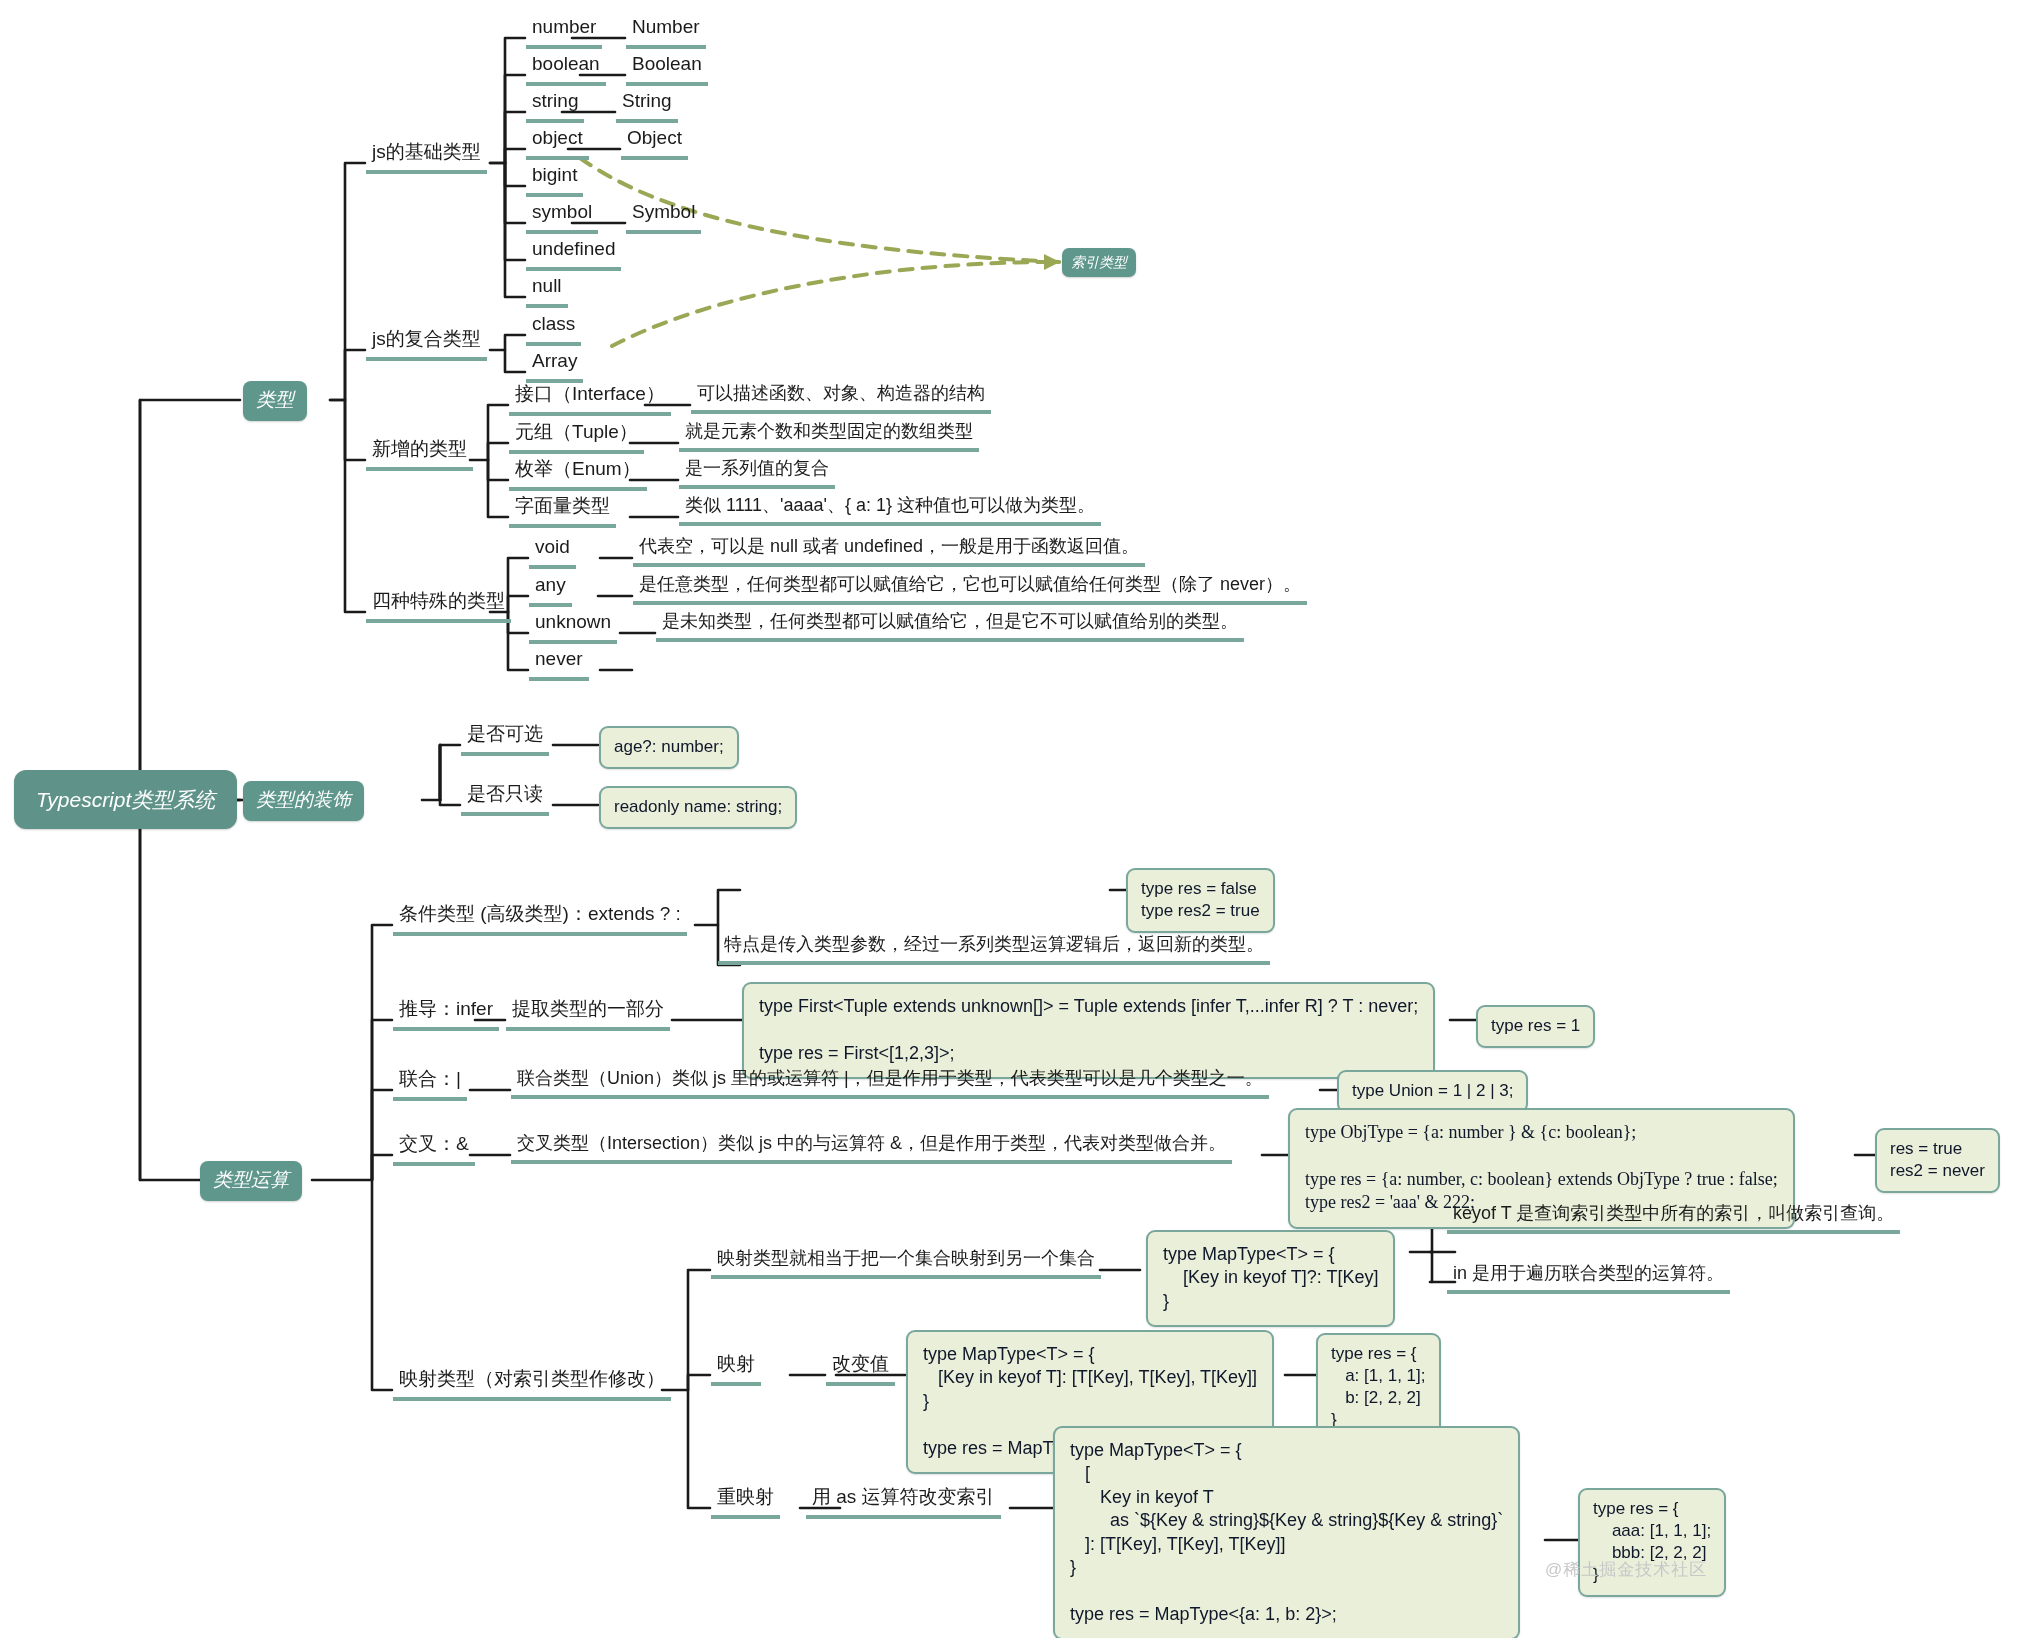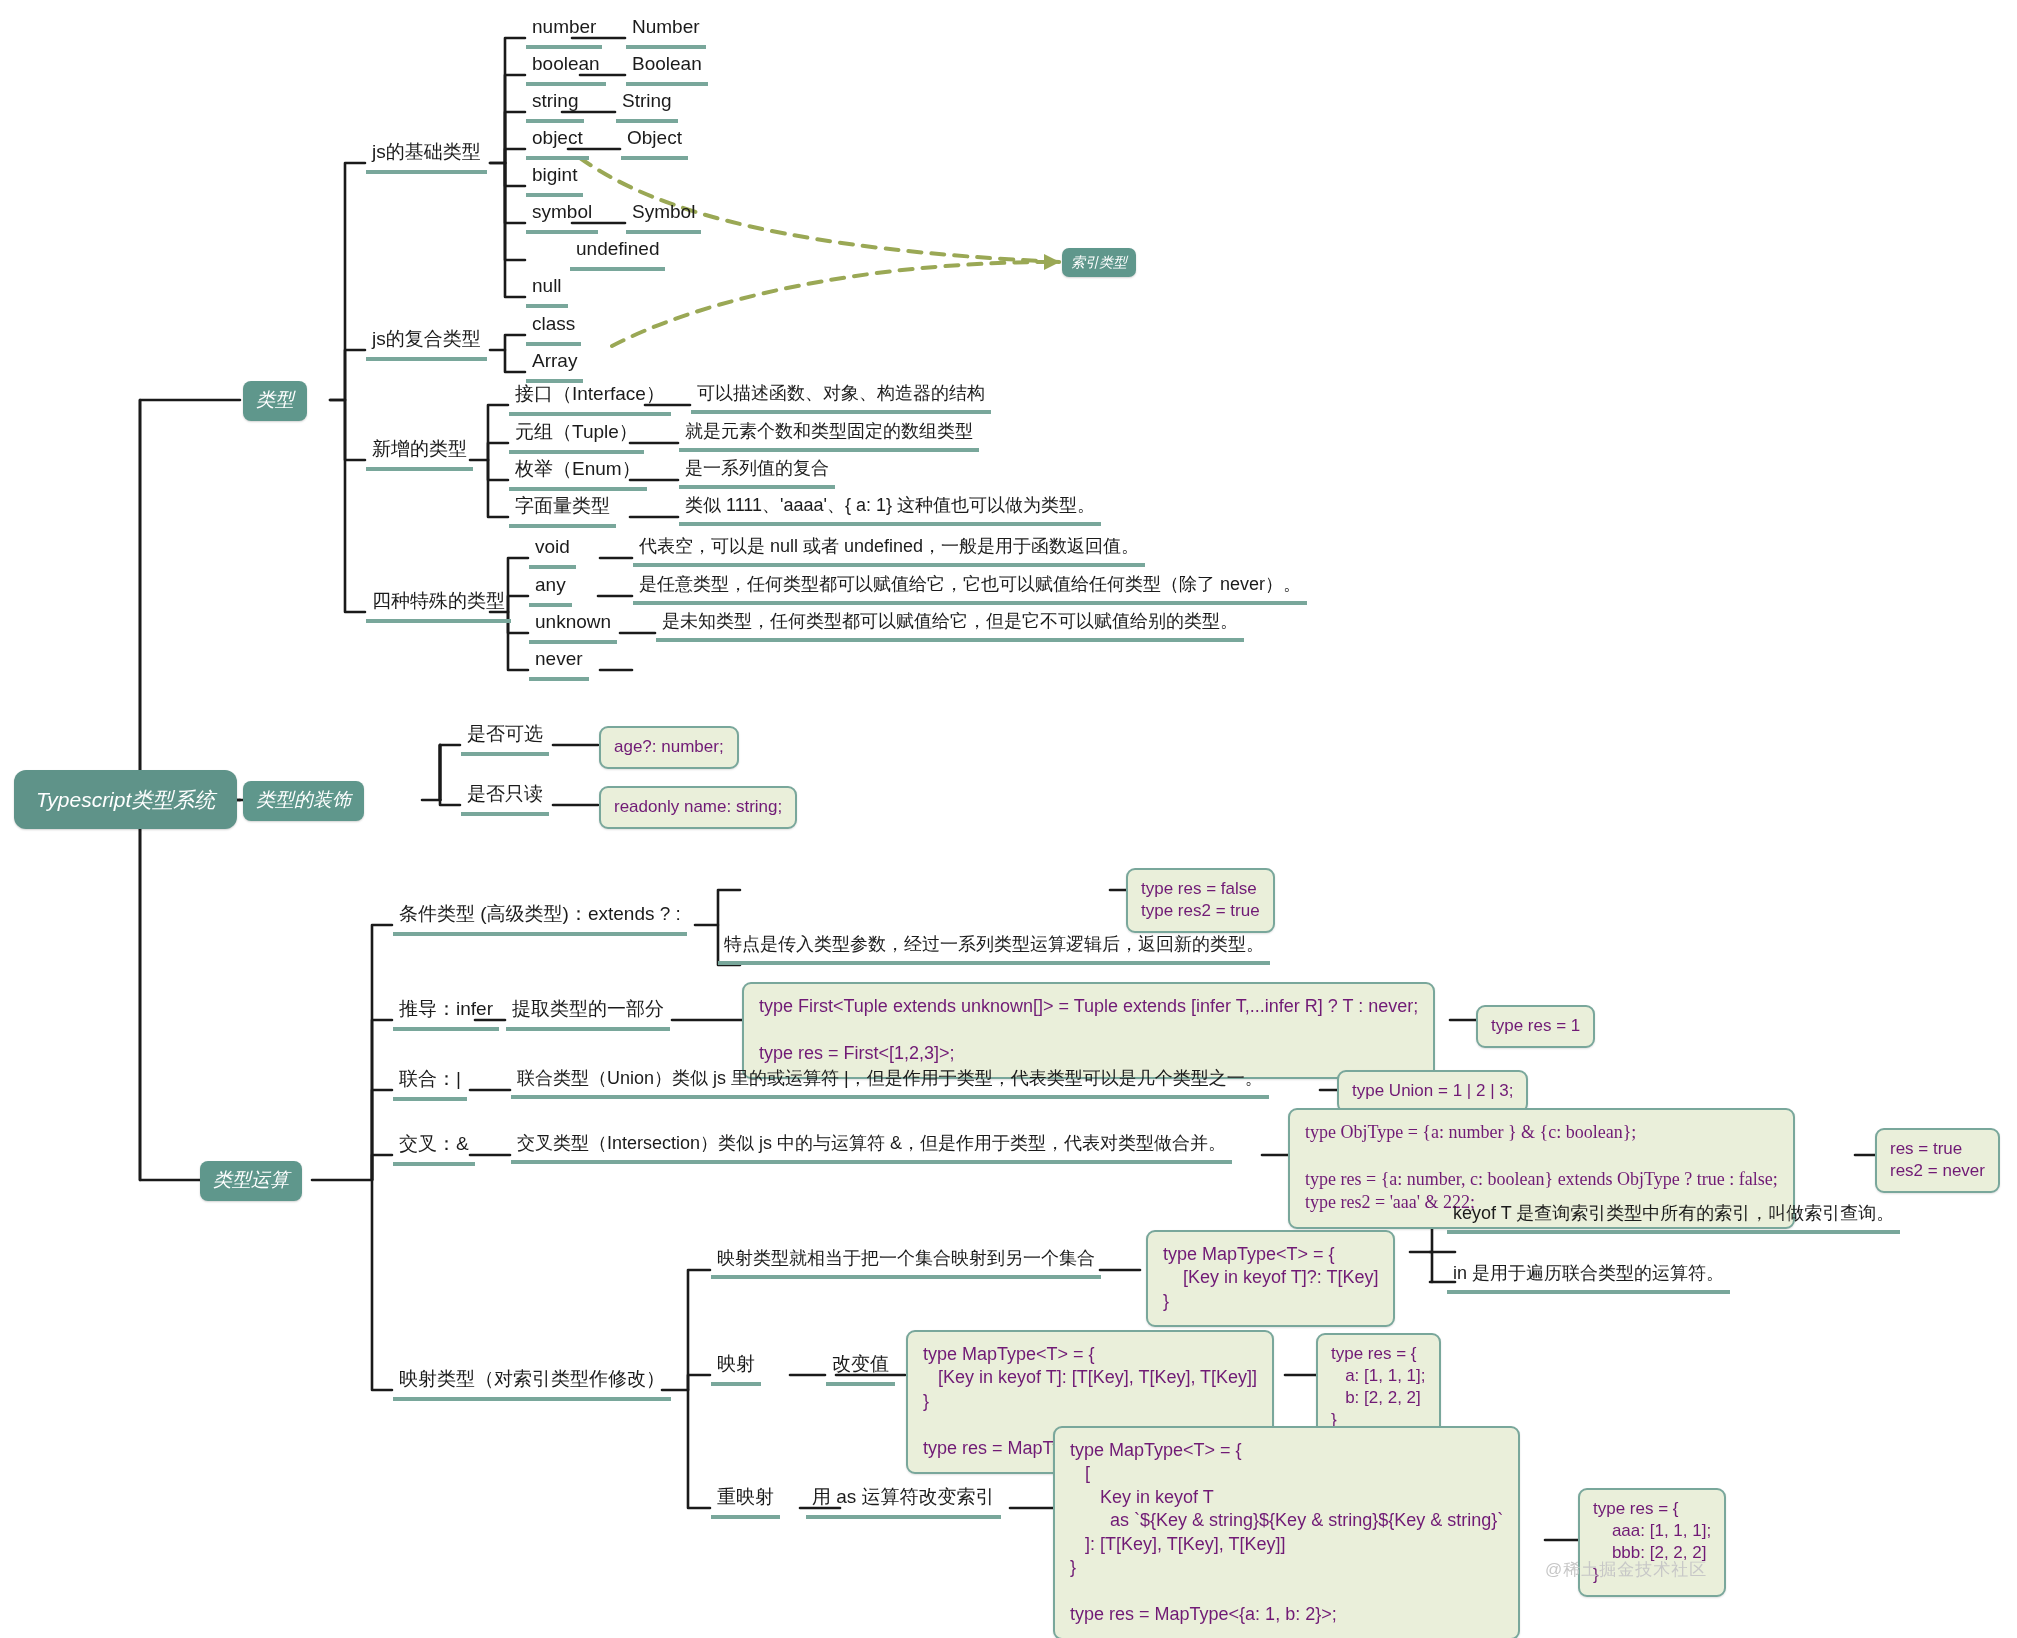--- a/index.html
+++ b/index.html
@@ -57,21 +57,21 @@
     padding:5px 9px 6px 9px;
     border-radius:7px;
   }
   
   .codebox{
     background:#eaefda;
     border:2.5px solid #79a79b;
     border-radius:9px;
     font-size:18px;
     padding:11px 15px 12px 15px;
-    color:#701a75;
+    color:#0f172a;
     box-shadow:0 1px 2px rgba(0,0,0,.12);
   }
   .codebox.tight{padding:8px 13px 9px 13px;font-size:17px;}
   .watermark{
     position:absolute;
     font-size:17px;
     color:#c7c7c7;
     letter-spacing:1px;
   }
 </style>
@@ -203,21 +203,21 @@
   <div class="node tnode" style="left:366px;top:327px;">js的复合类型</div>
   <div class="node tnode" style="left:366px;top:437px;">新增的类型</div>
   <div class="node tnode" style="left:366px;top:589px;">四种特殊的类型</div>
 
   <div class="node tnode" style="left:526px;top:15px;">number</div>
   <div class="node tnode" style="left:526px;top:52px;">boolean</div>
   <div class="node tnode" style="left:526px;top:89px;">string</div>
   <div class="node tnode" style="left:526px;top:126px;">object</div>
   <div class="node tnode" style="left:526px;top:163px;">bigint</div>
   <div class="node tnode" style="left:526px;top:200px;">symbol</div>
-  <div class="node tnode" style="left:526px;top:237px;margin-left:44px;">undefined</div>
+  <div class="node tnode" style="left:526px;top:237px;">undefined</div>
   <div class="node tnode" style="left:526px;top:274px;">null</div>
 
   <div class="node tnode" style="left:626px;top:15px;">Number</div>
   <div class="node tnode" style="left:626px;top:52px;">Boolean</div>
   <div class="node tnode" style="left:616px;top:89px;">String</div>
   <div class="node tnode" style="left:621px;top:126px;">Object</div>
   <div class="node tnode" style="left:626px;top:200px;">Symbol</div>
 
   <div class="node tnode" style="left:526px;top:312px;">class</div>
   <div class="node tnode" style="left:526px;top:349px;">Array</div>

